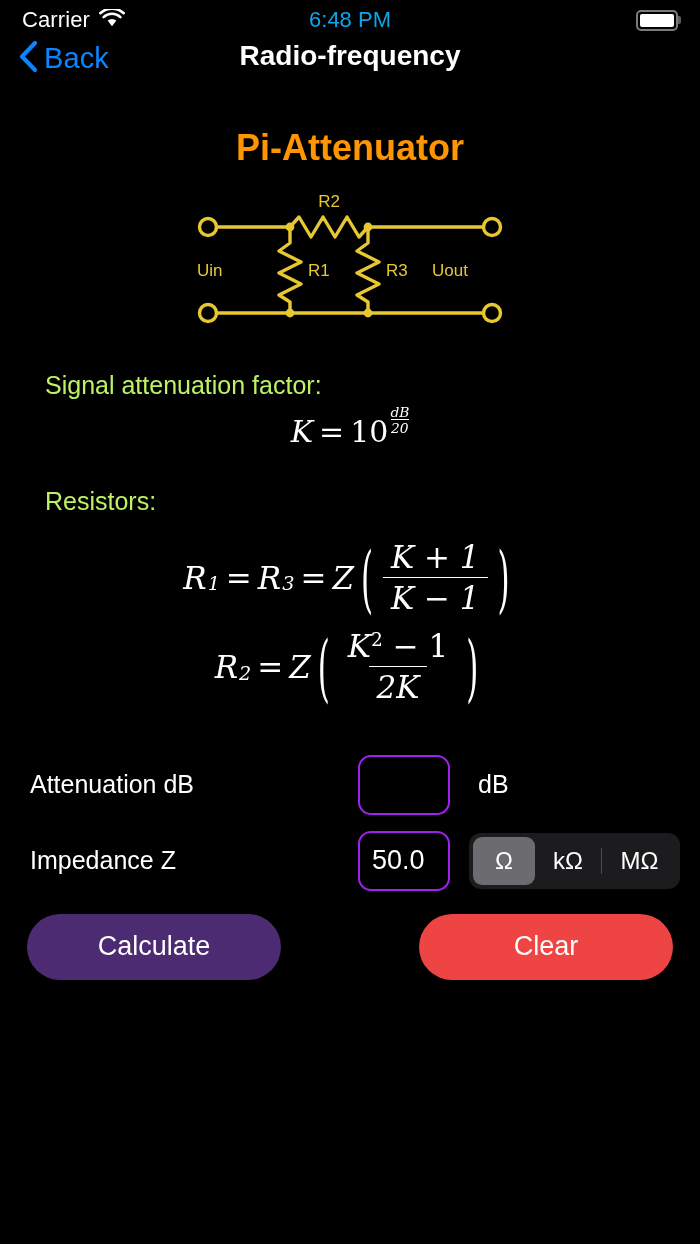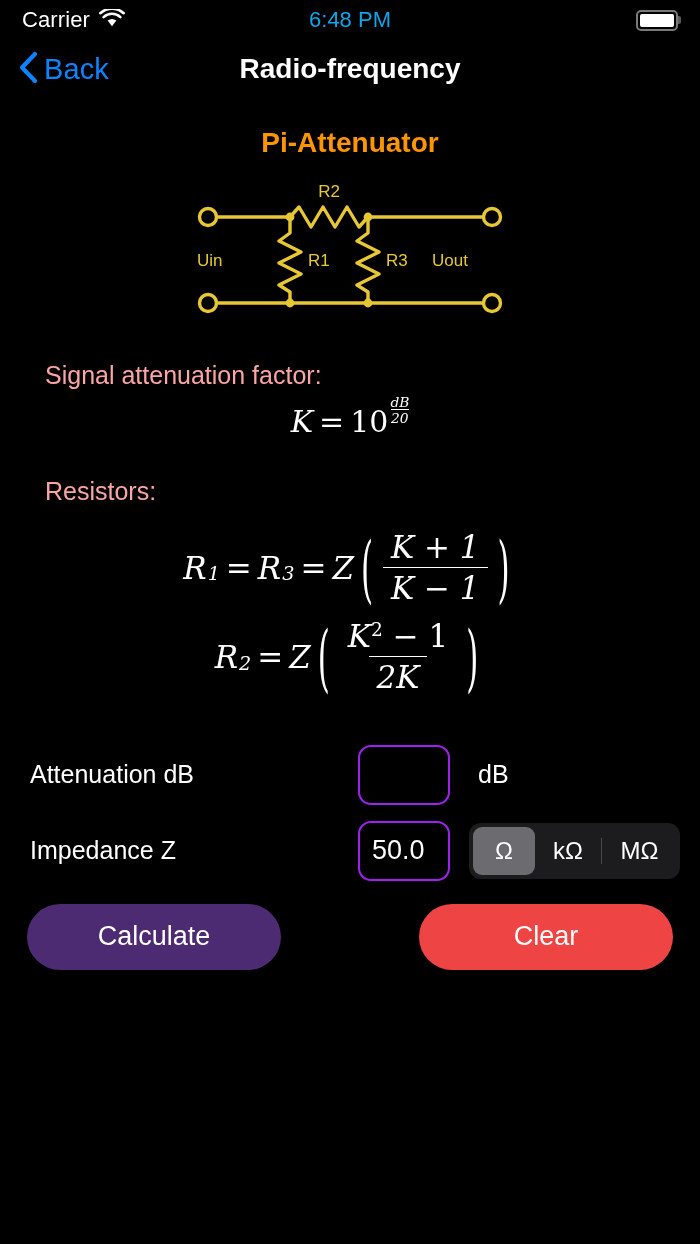--- a/index.html
+++ b/index.html
@@ -70,21 +70,21 @@
     height: 100%;
     background: #ffffff;
     border-radius: 2px;
   }
 
   
   .nav-bar {
     height: 58px;
     position: relative;
     display: flex;
-    align-items: center;
+    align-items: flex-start;
   }
   .back-button {
     display: flex;
     align-items: center;
     gap: 6px;
     padding-left: 18px;
     cursor: pointer;
   }
   .chevron-left { display: block; }
   .back-label {
@@ -99,35 +99,35 @@
     color: #ffffff;
     font-size: 28px;
     font-weight: bold;
     pointer-events: none;
   }
 
   
   .page-heading {
     text-align: center;
     color: #ff9500;
-    font-size: 28px;
+    font-size: 36px;
     font-weight: bold;
     margin-top: 29px;
   }
 
   
   .circuit-wrap {
     display: flex;
     justify-content: center;
     margin-top: 26px;
   }
 
   
   .section-label {
-    color: #fca5a5;
+    color: #bef264;
     font-size: 25px;
     margin-left: 45px;
   }
   .lbl-attenuation { margin-top: 36px; }
   .lbl-resistors   { margin-top: 38px; }
 
   .formula-row {
     display: flex;
     justify-content: center;
     width: 100%;

